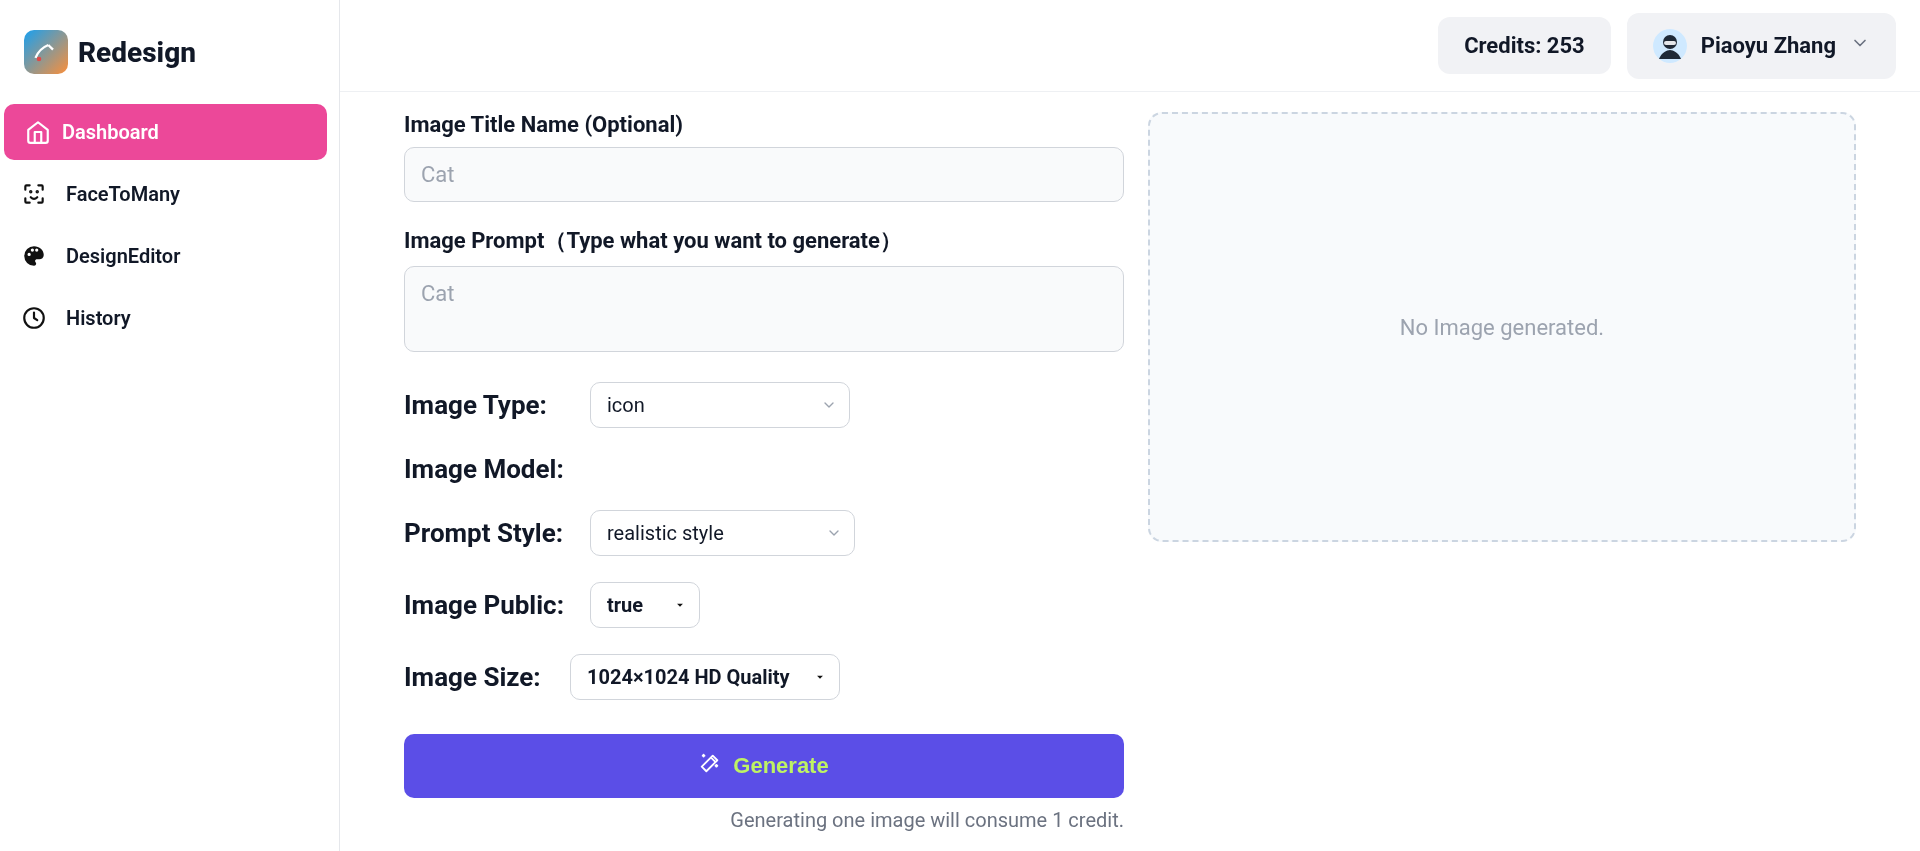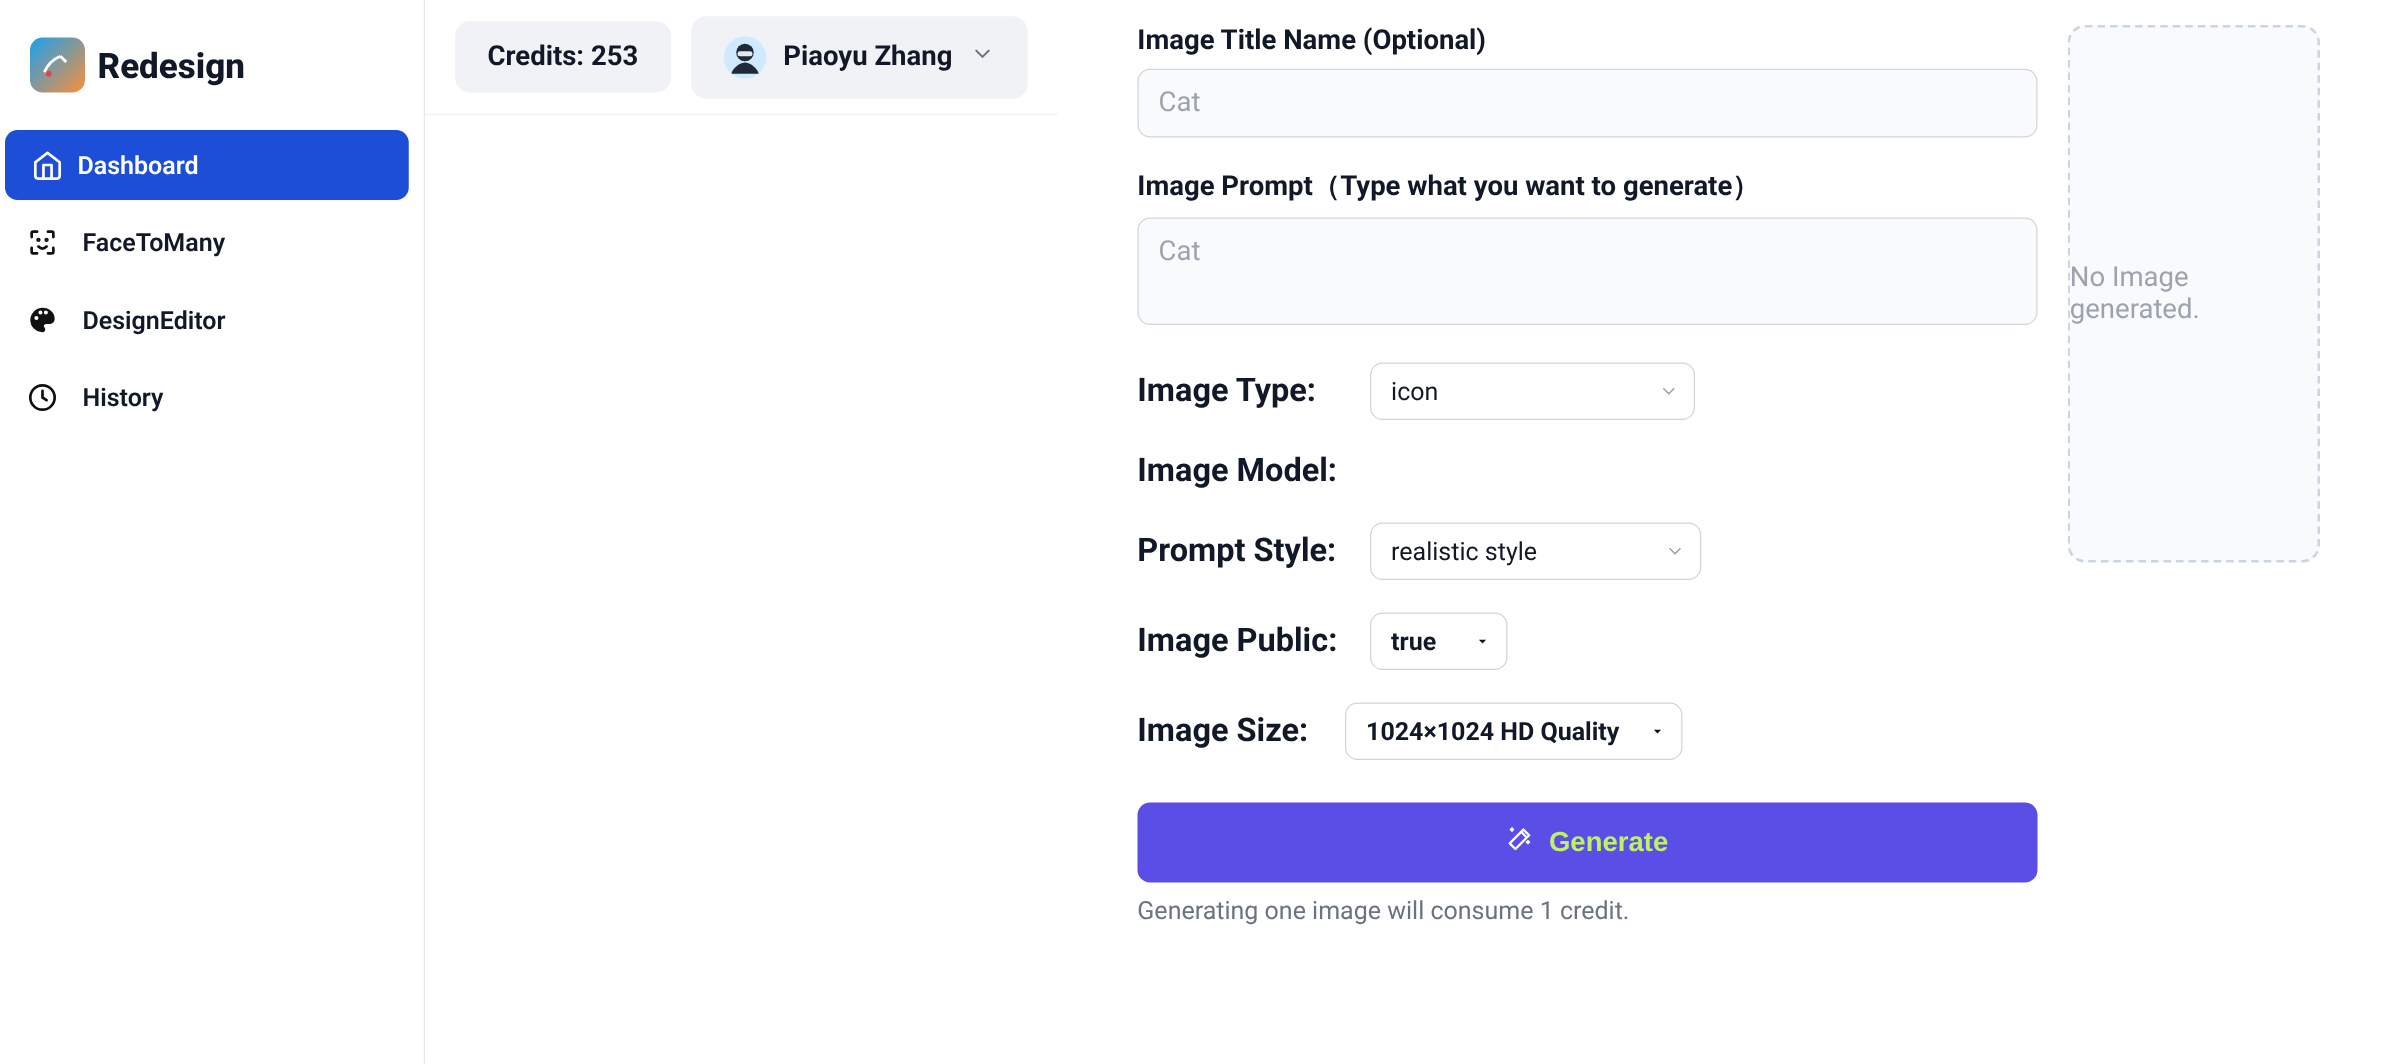--- a/index.html
+++ b/index.html
@@ -33,23 +33,23 @@
   .nav { display: flex; flex-direction: column; gap: 6px; padding-right: 12px; }
   .nav-item {
     display: flex; align-items: center; gap: 18px;
     padding: 14px 20px; margin-left: 0px;
     border-top-right-radius: 10px; border-bottom-right-radius: 10px;
     border-radius: 10px;
     font-size: 20px; font-weight: 600;
     cursor: pointer; color: #111827;
   }
   .nav-item .icon-wrap { width: 28px; height: 28px; display: flex; align-items: center; justify-content: center; }
-  .nav-item.active { background: #1d4ed8; color: #fff; border-radius: 10px; margin-left: 4px; gap: 10px;}
+  .nav-item.active { background: #ec4899; color: #fff; border-radius: 10px; margin-left: 4px; gap: 10px;}
   .nav-item.active svg { stroke: #fff; }
-  .main { flex: 1; display: flex; }
+  .main { flex: 1; display: flex; flex-direction: column; }
   .topbar {
     height: 92px; display: flex; align-items: center; justify-content: flex-end;
     gap: 16px; padding: 0 24px; border-bottom: 1px solid #eef0f3;
   }
   .pill {
     background: #f1f2f5; border-radius: 12px; padding: 16px 26px;
     font-size: 22px; font-weight: 700; display: flex; align-items: center; gap: 14px;
     cursor: pointer;
   }
   .avatar {
@@ -89,21 +89,21 @@
     position: absolute; right: 12px; top: 50%; transform: translateY(-50%);
     display: flex;
   }
   .gen-btn {
     margin-top: 34px;
     width: 100%; background: #5B4EE7; color: #bef264; border: none;
     border-radius: 10px; padding: 18px 0; font-size: 22px; font-weight: 700;
     display: flex; align-items: center; justify-content: center; gap: 12px;
     cursor: pointer;
   }
-  .gen-note { text-align: left; color: #6b7280; font-size: 20px; margin-top: 10px; }
+  .gen-note { text-align: right; color: #6b7280; font-size: 20px; margin-top: 10px; }
   ::placeholder { color: #9ca3af; }
 </style>
 </head>
 <body>
 
 <div class="app">
   <aside class="sidebar">
     <div class="logo-row">
       <div class="logo-box">
         <svg width="28" height="28" viewBox="0 0 24 24" fill="none" stroke="#ffffff" stroke-width="2">

